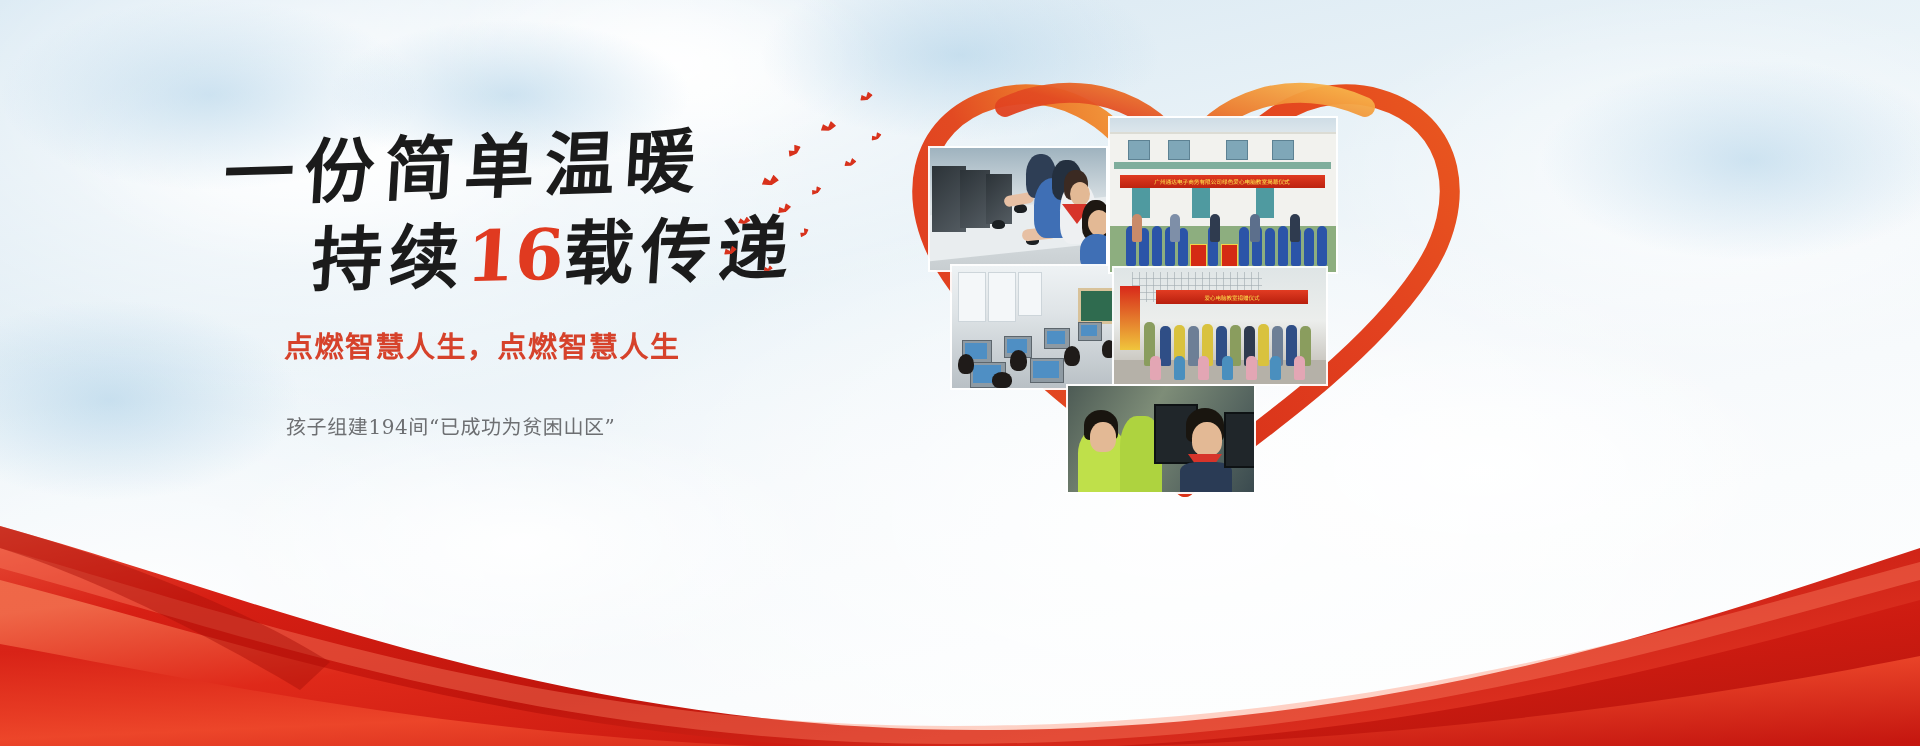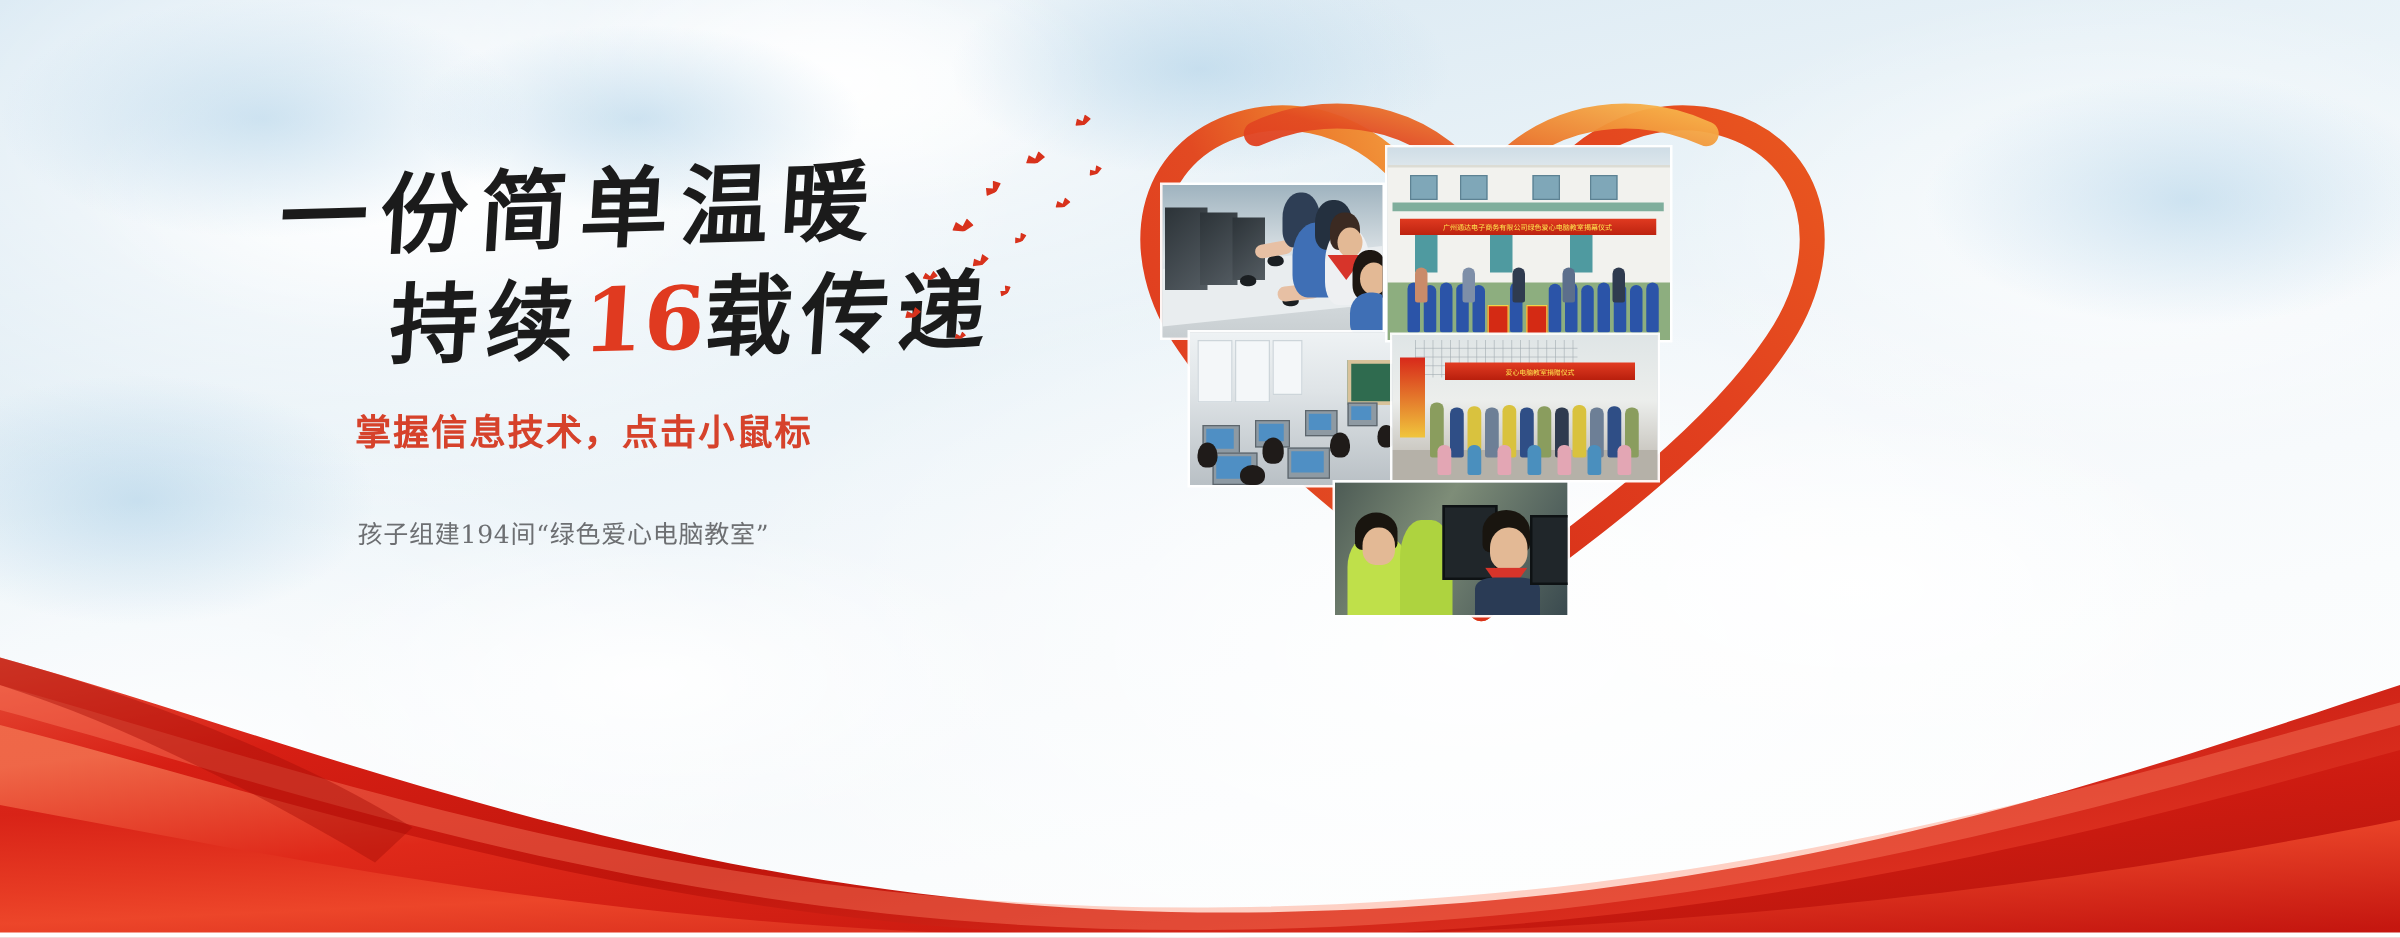--- a/index.html
+++ b/index.html
@@ -215,25 +215,25 @@
     <div class="cloud-blue" style="left:1540px; top:60px; width:420px; height:200px;"></div>
     <div class="cloud-blue" style="left:-80px; top:300px; width:380px; height:200px;"></div>
   </div>
 
   <div class="headline-wrap">
     <div class="headline-line headline-l1">一份简单温暖</div>
     <div class="headline-line headline-l2"><span>持续</span><span class="num-accent">16</span><span>载传递</span></div>
   </div>
 
   <div class="subhead">
-    <div>掌握信息技术，点击小鼠标</div>
+    <div>点燃智慧人生，点燃智慧人生</div>
   </div>
 
   <div class="desc">
-    <div>孩子组建194间“绿色爱心电脑教室”</div>
+    <div>孩子组建194间“已成功为贫困山区”</div>
   </div>
 
   <div class="birds">
     <div class="bird" style="left:158px; top:12px;  transform: rotate(-22deg) scale(0.85);"></div>
     <div class="bird" style="left:120px; top:42px;  transform: rotate(-16deg) scale(1.0);"></div>
     <div class="bird" style="left:168px; top:52px;  transform: rotate(-30deg) scale(0.72);"></div>
     <div class="bird" style="left:86px;  top:66px;  transform: rotate(-40deg) scale(0.95);"></div>
     <div class="bird" style="left:142px; top:78px;  transform: rotate(-18deg) scale(0.8);"></div>
     <div class="bird" style="left:62px;  top:96px;  transform: rotate(-12deg) scale(1.1);"></div>
     <div class="bird" style="left:108px; top:106px; transform: rotate(-34deg) scale(0.7);"></div>

